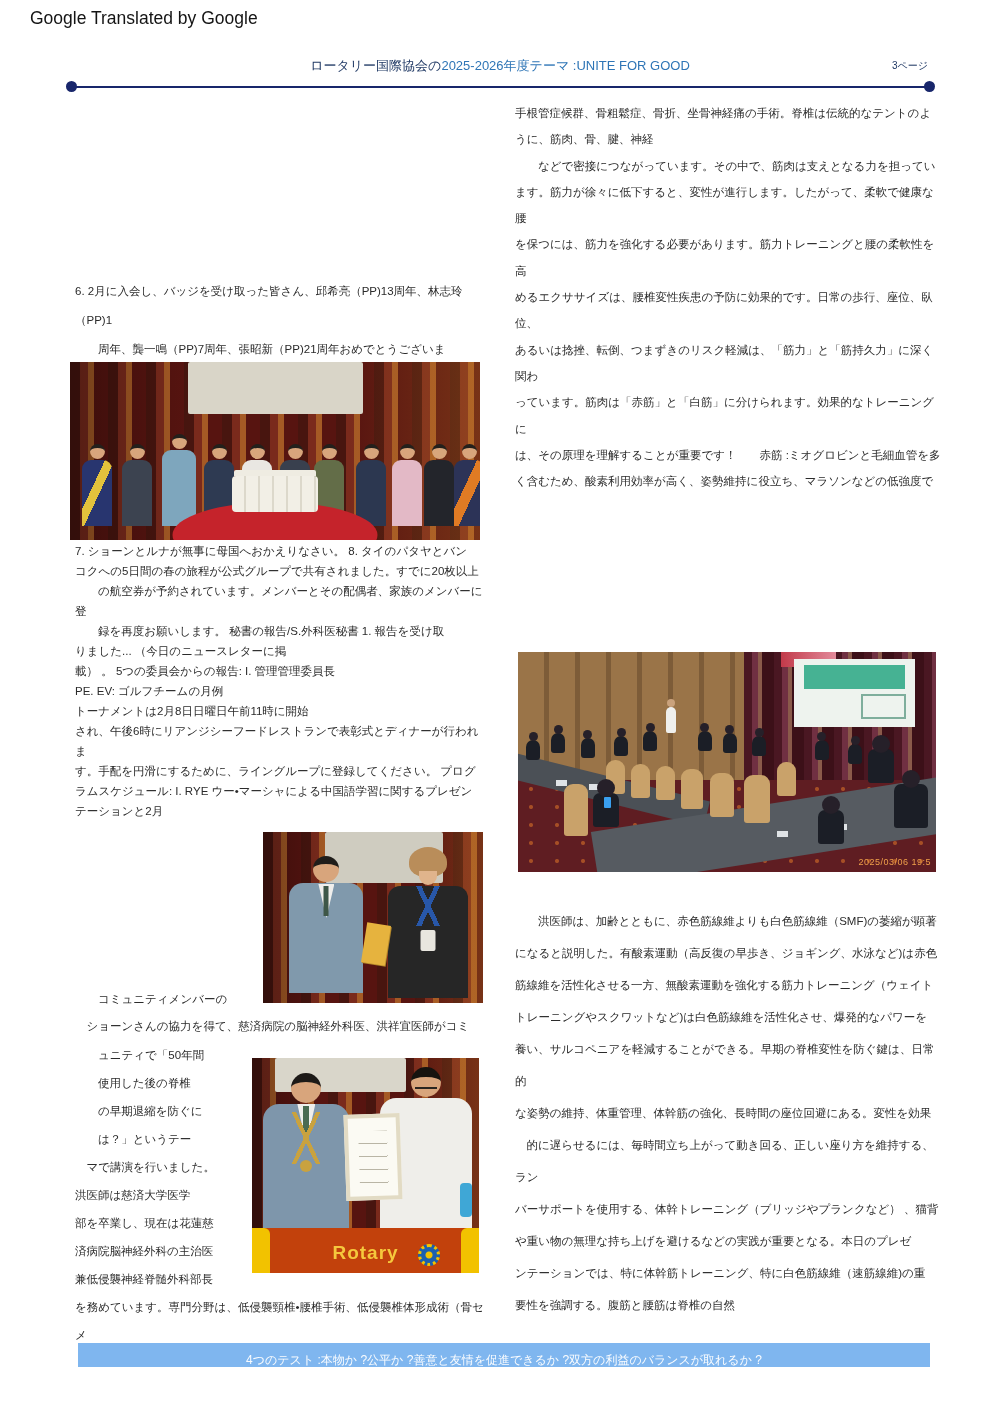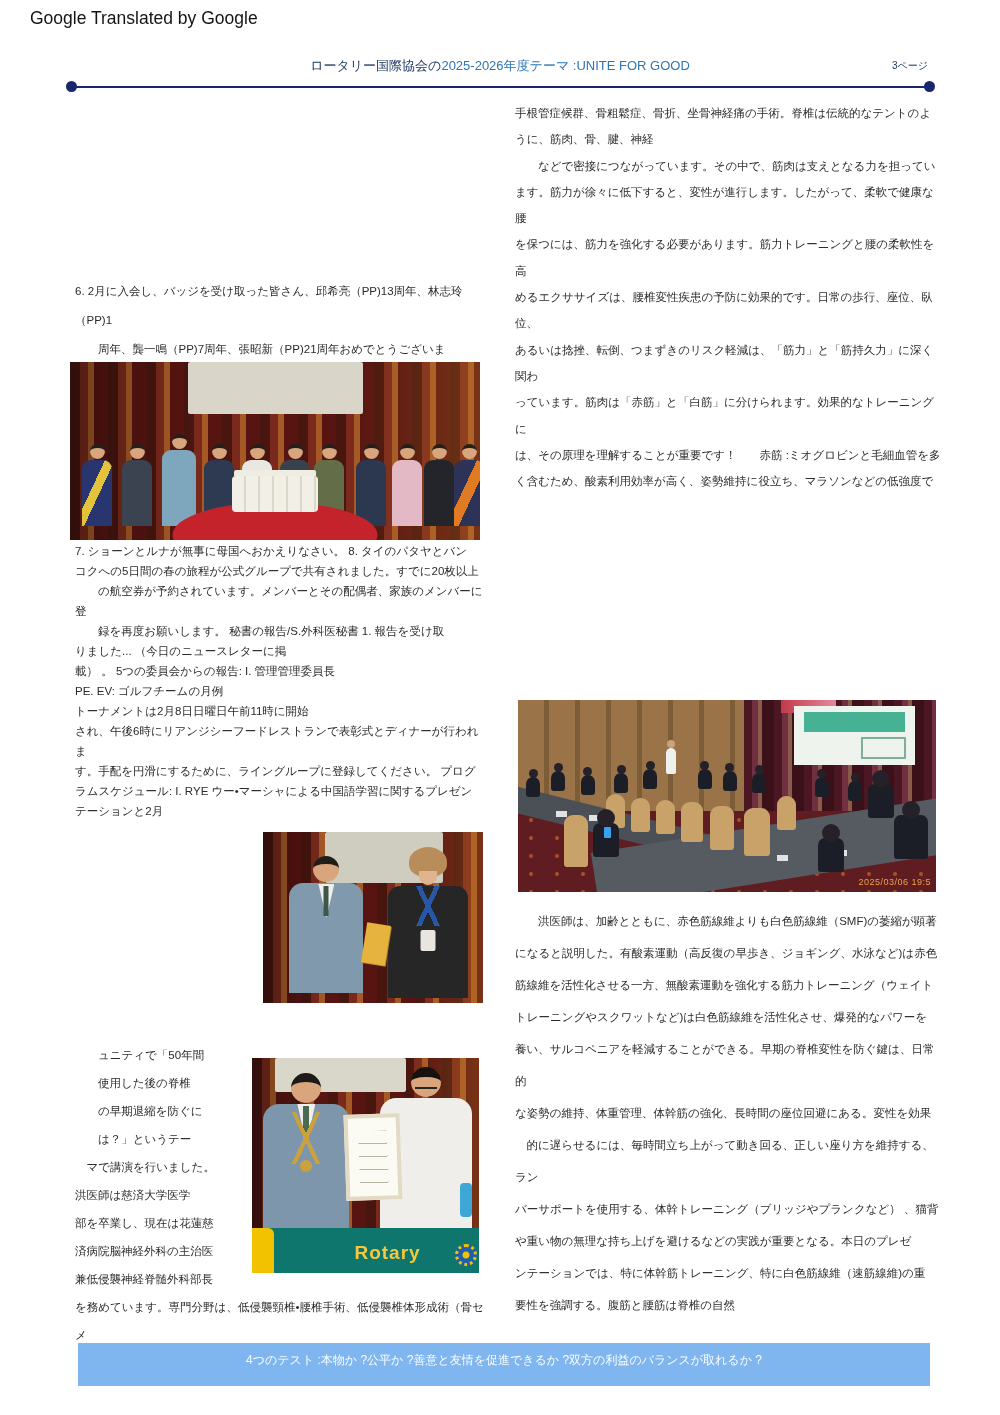--- a/index.html
+++ b/index.html
@@ -19,21 +19,21 @@
   .para{position:absolute;white-space:pre-line;font-size:11.5px;color:#2b2b2b;overflow:hidden;}
   .lp1{left:75px;top:99px;width:412px;height:178px;line-height:29px;}
   .lp2{left:75px;top:277px;width:412px;height:92px;line-height:29px;}
   .lp3{left:75px;top:541px;width:412px;height:330px;line-height:20px;}
   .lp4{left:75px;top:853px;width:190px;height:92px;line-height:29px;}
   .lp5{left:75px;top:986px;width:412px;height:58px;line-height:27px;}
   .lp6{left:75px;top:1041px;width:412px;height:300px;line-height:28px;}
   .rp1{left:515px;top:100px;width:426px;height:400px;line-height:26.3px;}
   .rp2{left:515px;top:877px;width:426px;height:410px;line-height:32px;margin-top:28px;}
 
-  .footer-bar{position:absolute;left:78px;top:1343px;width:852px;height:43px;background:#7fb6ef;
+  .footer-bar{position:absolute;left:78px;top:1343px;width:852px;height:24px;background:#7fb6ef;
               color:rgba(255,255,255,.96);font-size:12px;text-align:center;line-height:34px;}
 
   
   .photo{position:absolute;overflow:hidden;background:#3f1512;}
   .curtain{position:absolute;inset:0;background:
      repeating-linear-gradient(90deg,#48150f 0 10px,#7a2a1c 10px 18px,#a55a25 18px 24px,#571410 24px 38px);}
   .curtain-shade{position:absolute;inset:0;background:linear-gradient(90deg,rgba(0,0,0,.30),rgba(0,0,0,0) 30%,rgba(0,0,0,0) 68%,rgba(205,130,40,.28));}
   .screen{position:absolute;background:#d9d5c8;border-radius:2px;}
 
   
@@ -41,21 +41,21 @@
   .pa-person{position:absolute;bottom:14px;width:30px;}
   .pa-head{width:15px;height:15px;border-radius:50%;background:#d8a57c;margin:0 auto 1px;border-top:4px solid #23201c;box-sizing:border-box;}
   .pa-body{height:66px;border-radius:9px 9px 0 0;}
   .sash-y{background-image:linear-gradient(115deg,transparent 38%,#e3c23c 38%,#e3c23c 54%,transparent 54%);}
   .sash-o{background-image:linear-gradient(115deg,transparent 38%,#e07b24 38%,#e07b24 58%,transparent 58%);}
   .pa-table{position:absolute;left:50%;bottom:-28px;transform:translateX(-50%);width:205px;height:66px;border-radius:50%;background:#c5232b;}
   .pa-cake{position:absolute;left:50%;bottom:28px;transform:translateX(-50%);width:86px;height:36px;border-radius:4px;
            background:repeating-linear-gradient(90deg,#f2efe6 0 12px,#dcd8cb 12px 14px);box-shadow:0 -8px 0 -2px #efece2;}
 
   
-  .photo-b{left:518px;top:652px;width:418px;height:192px;background:#4c1d95;margin-top:48px;}
+  .photo-b{left:518px;top:652px;width:418px;height:220px;background:#4c1d95;}
   .pb-wood{position:absolute;left:0;top:0;width:56%;height:64%;
            background:repeating-linear-gradient(90deg,#9a7448 0 26px,#7d5c38 26px 31px);}
   .pb-curtain{position:absolute;right:0;top:0;width:46%;height:62%;
            background:repeating-linear-gradient(90deg,#4a1722 0 8px,#703042 8px 14px,#8a5a4a 14px 18px,#3c1018 18px 30px);}
   .pb-light{position:absolute;left:63%;top:0;width:13%;height:7%;background:linear-gradient(90deg,#c23a4a,#e28a9a);}
   .pb-screen{position:absolute;left:66%;top:3%;width:29%;height:31%;background:#eef3ee;}
   .pb-screen-content{position:absolute;left:8%;top:10%;width:84%;height:34%;background:#46b293;}
   .pb-screen-box{position:absolute;left:55%;top:52%;width:34%;height:30%;border:2px solid #7fae9c;}
   .pb-carpet{position:absolute;left:0;bottom:0;width:100%;height:42%;background:#5f1d22;
      background-image:radial-gradient(circle,rgba(225,120,40,.55) 1.5px,transparent 2.5px);background-size:26px 18px;}
@@ -105,21 +105,21 @@
                  linear-gradient(65deg,transparent 46%,#c9a23f 46%,#c9a23f 54%,transparent 54%);}
   .pd-medal::after{content:'';position:absolute;left:50%;transform:translateX(-50%);bottom:-8px;width:12px;height:12px;border-radius:50%;background:#c9a23f;}
   .pd-man2{position:absolute;right:3%;top:4%;width:92px;}
   .pd-head2{width:30px;height:30px;border-radius:50%;background:#d8a57c;border-top:10px solid #16130f;box-sizing:border-box;margin:0 auto 1px;position:relative;}
   .pd-glasses{position:absolute;left:4px;top:10px;width:22px;height:5px;border-top:2px solid #2a2520;}
   .pd-body2{height:158px;border-radius:16px 16px 0 0;background:#efeeea;}
   .pd-cert{position:absolute;left:41%;top:26%;width:56px;height:86px;background:#fbfaf3;border:4px solid #e2dbc4;
       transform:rotate(-2deg);box-sizing:border-box;
       background-image:repeating-linear-gradient(180deg,transparent 0 12px,#b9b5a5 12px 13px);background-size:60% 70%;background-position:50% 55%;background-repeat:no-repeat;}
   .pd-thermos{position:absolute;right:3%;top:58%;width:12px;height:34px;border-radius:4px;background:#3fa7d6;}
-  .pd-banner{position:absolute;left:0;bottom:0;width:100%;height:21%;background:#0f766e;padding-left:44px;}
+  .pd-banner{position:absolute;left:0;bottom:0;width:100%;height:21%;background:#c2410c;}
   .pd-banner::before,.pd-banner::after{content:'';position:absolute;top:0;bottom:0;width:8%;background:#f2c200;}
   .pd-banner::before{left:0;border-radius:0 6px 0 0;} .pd-banner::after{right:0;border-radius:6px 0 0 0;}
   .pd-rotary{position:absolute;left:0;right:0;bottom:9px;text-align:center;color:#f5c83d;font-size:19px;font-weight:bold;letter-spacing:1px;}
   .pd-gear{position:absolute;right:17%;bottom:7px;width:22px;height:22px;border-radius:50%;border:3px dotted #f2c200;box-sizing:border-box;background:radial-gradient(circle,#f2c200 3px,#1d5fae 4px);}
 </style>
 </head>
 <body>
 
 <div class="page">
 
@@ -141,20 +141,22 @@
 　　の航空券が予約されています。メンバーとその配偶者、家族のメンバーに登
 　　録を再度お願いします。 秘書の報告/S.外科医秘書 1. 報告を受け取
 りました... （今日のニュースレターに掲
 載） 。 5つの委員会からの報告: I. 管理管理委員長
 PE. EV: ゴルフチームの月例
 トーナメントは2月8日日曜日午前11時に開始
 され、午後6時にリアンジシーフードレストランで表彰式とディナーが行われま
 す。手配を円滑にするために、ライングループに登録してください。 プログ
 ラムスケジュール: I. RYE ウー•マーシャによる中国語学習に関するプレゼン
 テーションと2月</div>
+  <div class="para lp5">　　コミュニティメンバーの
+　ショーンさんの協力を得て、慈済病院の脳神経外科医、洪祥宜医師がコミ</div>
   <div class="para lp6">　　ュニティで「50年間
 　　使用した後の脊椎
 　　の早期退縮を防ぐに
 　　は？」というテー
 　マで講演を行いました。
 洪医師は慈済大学医学
 部を卒業し、現在は花蓮慈
 済病院脳神経外科の主治医
 兼低侵襲神経脊髄外科部長
 を務めています。専門分野は、低侵襲頸椎•腰椎手術、低侵襲椎体形成術（骨セメ

